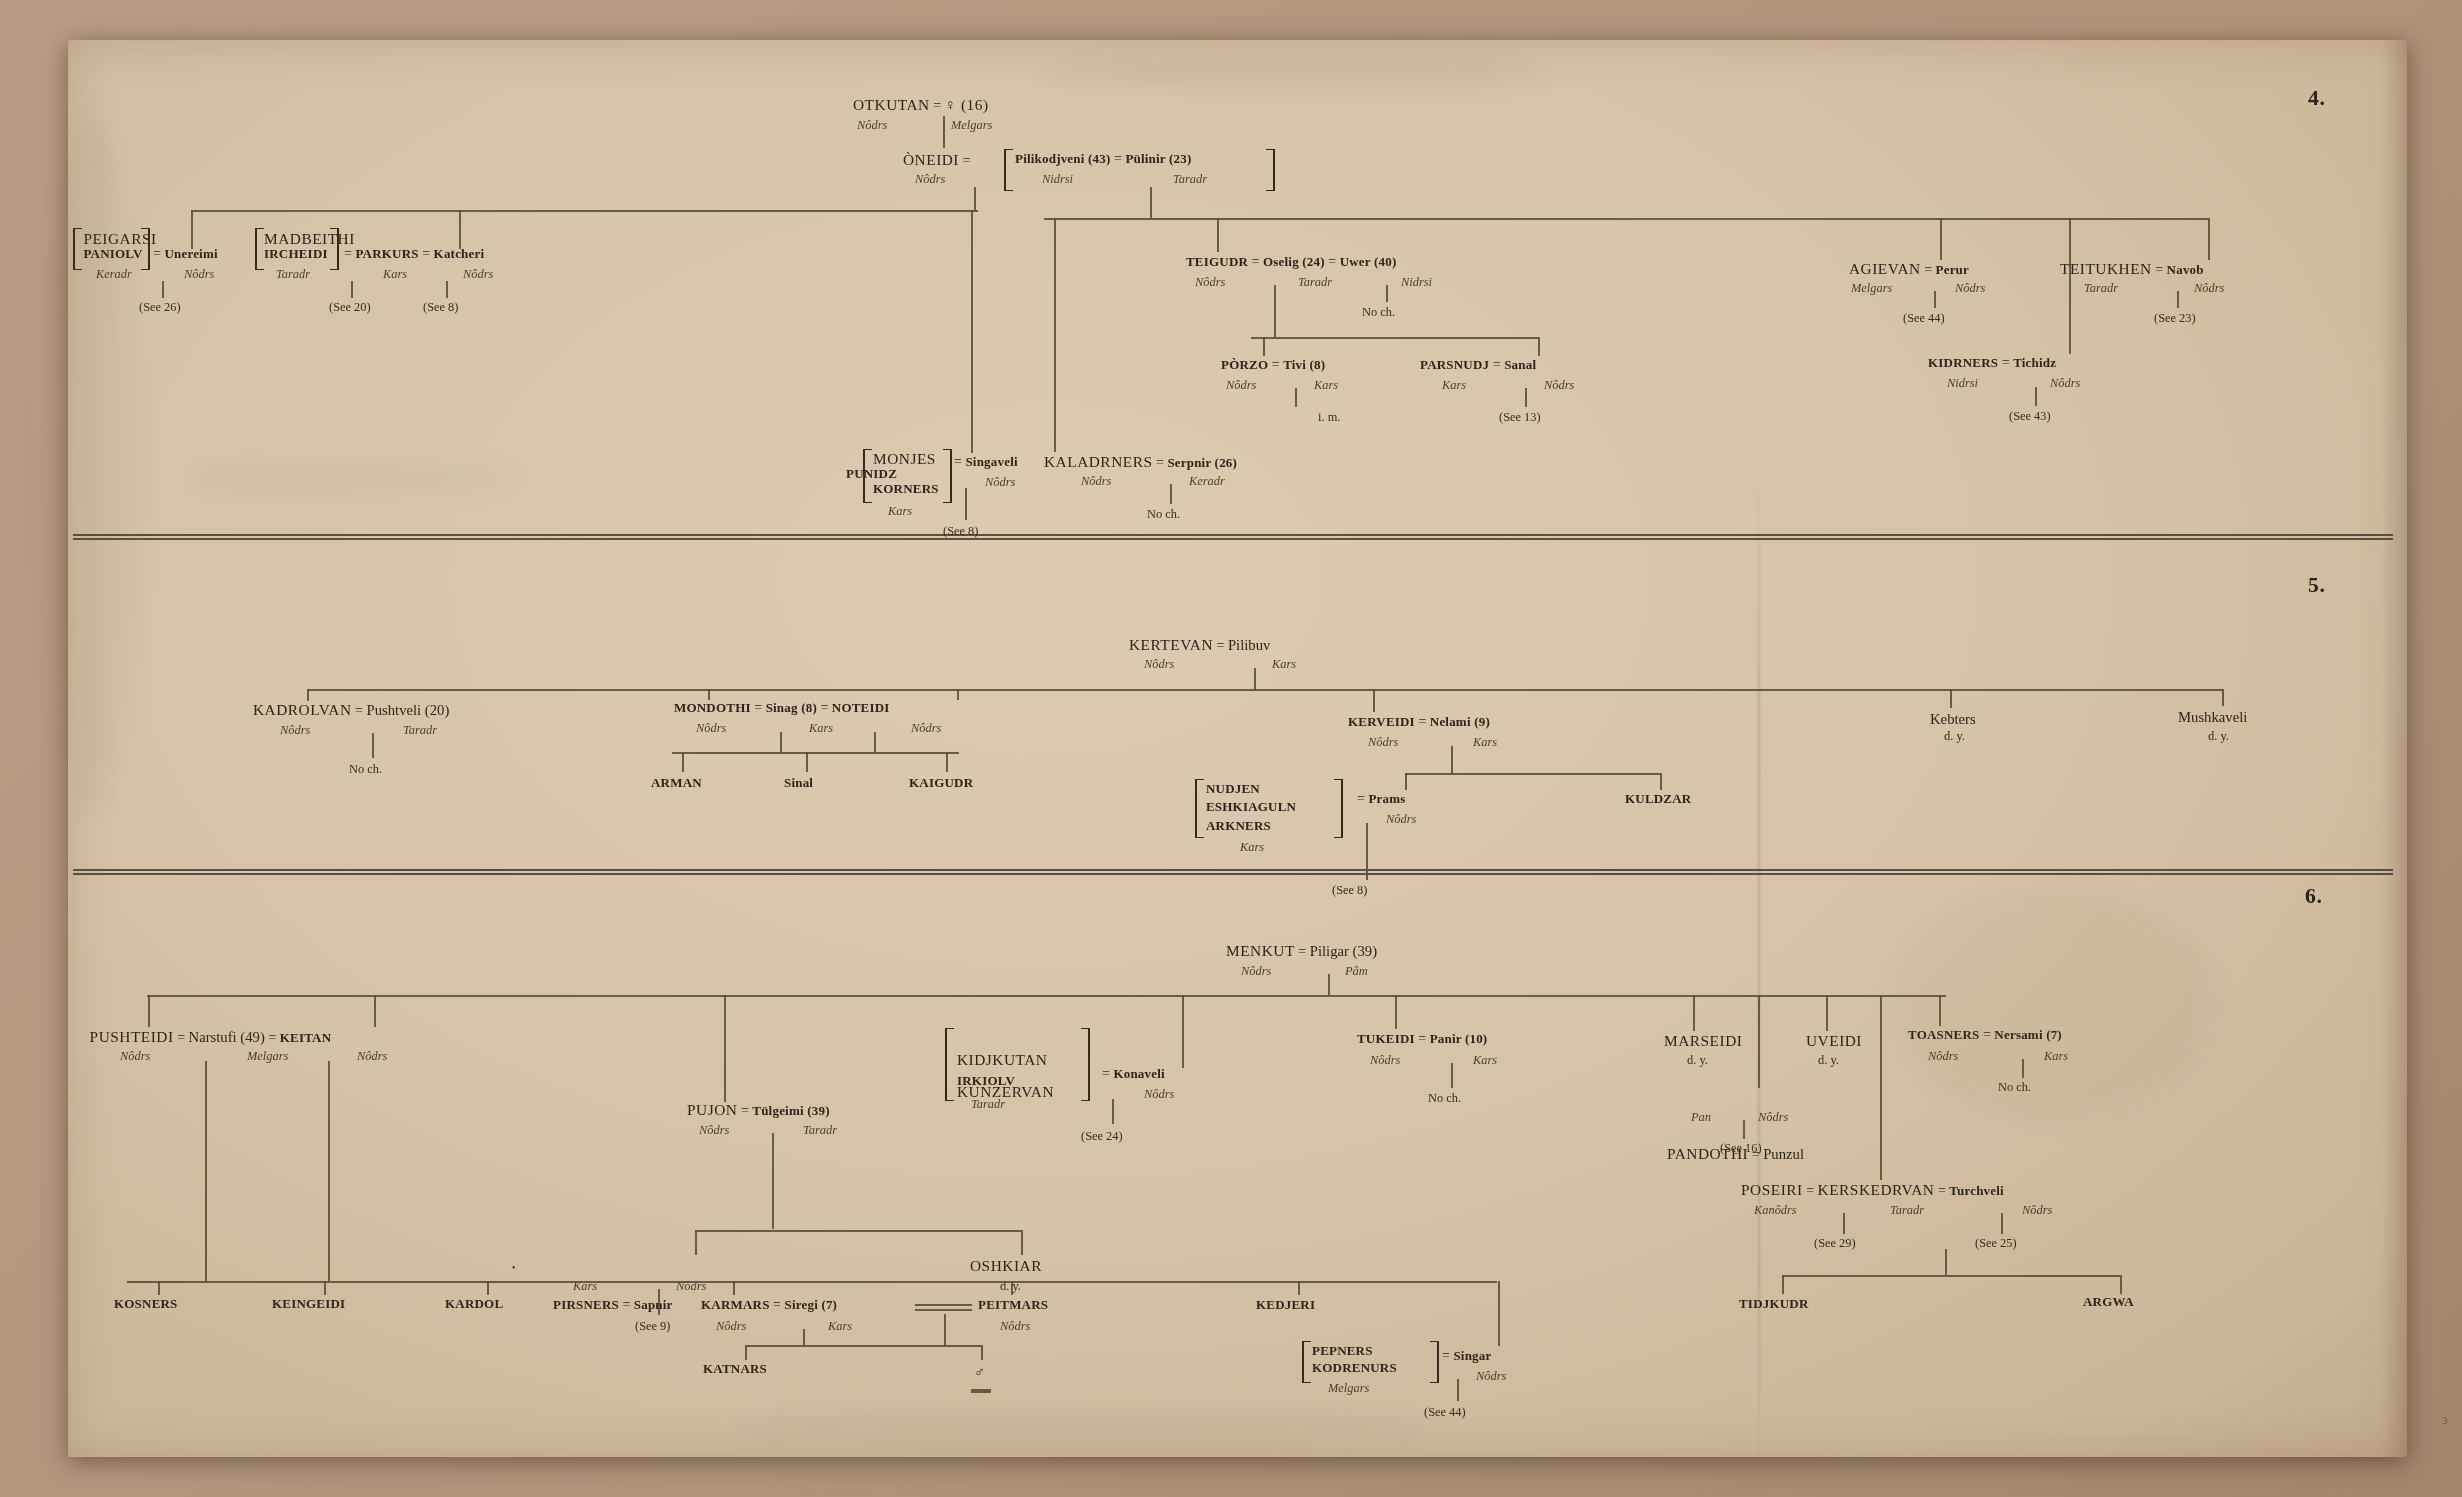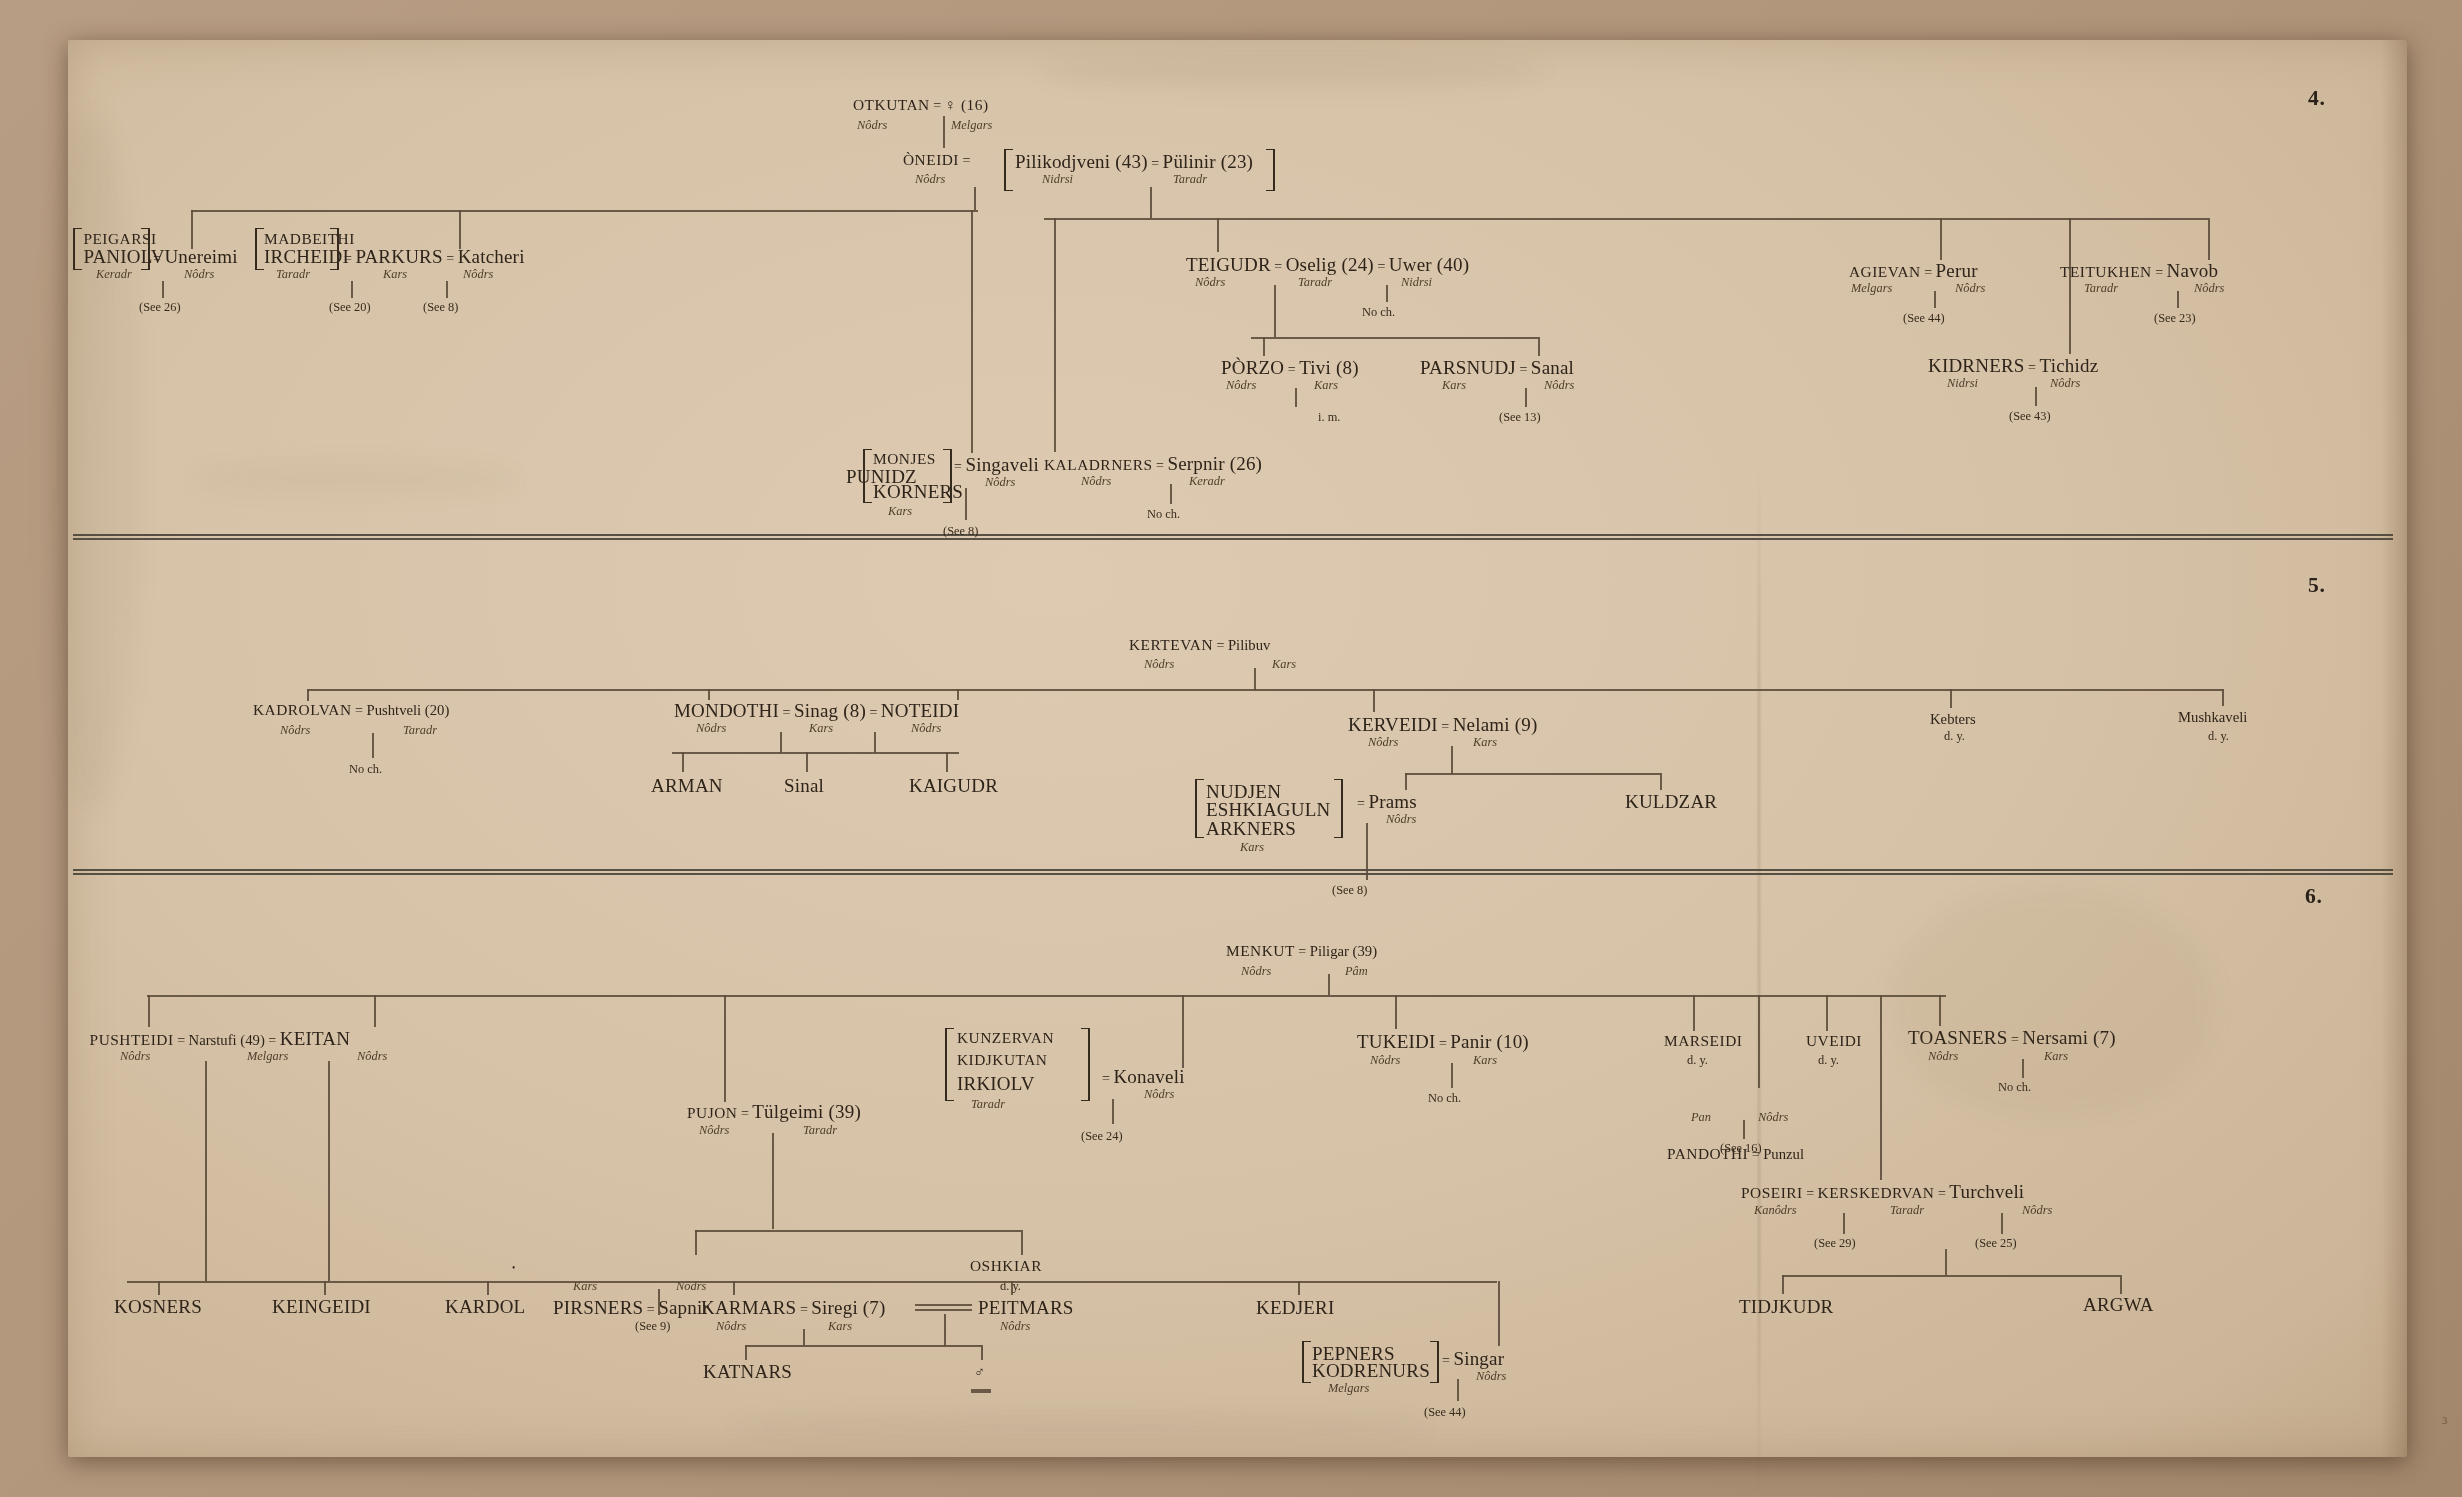--- a/index.html
+++ b/index.html
@@ -7,21 +7,21 @@
     font-family:"Liberation Serif","DejaVu Serif",serif;}
   #paper{position:absolute;left:68px;top:40px;width:2339px;height:1417px;
     background:radial-gradient(ellipse at 42% 38%, #ddcab1 0%, #d6c2a7 52%, #ccb598 88%, #c2aa8c 100%);
     box-shadow:0 4.6px 23px rgba(55,35,20,.5), inset 0 0 46px rgba(120,90,60,.25);
     border-radius:2.3px;}
   #paper:after{content:"";position:absolute;right:0;top:0;width:26px;height:100%;
     background:linear-gradient(90deg,rgba(100,75,50,0) 0%,rgba(100,75,50,.22) 100%);}
   .fold{position:absolute;width:2.3px;background:linear-gradient(180deg,rgba(110,85,60,0),rgba(110,85,60,.22) 20%,rgba(110,85,60,.22) 80%,rgba(110,85,60,0));filter:blur(0.8px);}
   .txt{position:absolute;white-space:nowrap;color:#2e241a;line-height:1.05;}
   .txt span{vertical-align:baseline;}
-  .nm{font-weight:400;font-size:19px;letter-spacing:0.2px;}
+  .nm{font-weight:700;font-size:13px;letter-spacing:0.2px;}
   .nc{font-weight:400;font-size:15.4px;letter-spacing:0.5px;}
   .nr{font-weight:400;font-size:14.7px;}
   .eq{font-weight:400;font-size:14px;}
   .cl{font-style:italic;font-size:12.4px;color:#43321f;opacity:.92;}
   .no{font-size:12.4px;color:#372b1d;}
   .sym{font-size:14.7px;}
   .bullet{font-size:9.3px;}
   .ln{position:absolute;background:#5b4b39;opacity:.88;}
   .ln.h{height:1.5px;}
   .ln.v{width:1.5px;}
@@ -215,21 +215,21 @@
     <div class="txt" style="left: 485px; top: 1218px; margin-top: 40px;"><span class="nm">PIRSNERS</span><span class="eq"> = </span><span class="nm">Sapnir</span></div>
     <div class="txt" style="left: 505px; top: 1240px;"><span class="cl">Kars</span></div>
     <div class="txt" style="left: 608px; top: 1240px;"><span class="cl">Nôdrs</span></div>
     <div class="ln v" style="left: 590px; top: 1249px; height: 26px;"></div>
     <div class="txt" style="left: 567px; top: 1280px;"><span class="no">(See 9)</span></div>
     <div class="txt" style="left: 444px; top: 1221px;"><span class="bullet">•</span></div>
     <div class="txt" style="left: 902px; top: 1218px;"><span class="nc">OSHKIAR</span></div>
     <div class="txt" style="left: 932px; top: 1240px;"><span class="no">d. y.</span></div>
     <div class="ln v" style="left: 1114px; top: 955px; height: 73px;"></div>
     <div class="brk bl" style="left: 877px; top: 988px; height: 71px;"></div>
-    <div class="txt" style="left: 889px; top: 990px;"><span class="nc">KUNZERVAN</span></div>
+    <div class="txt" style="left: 889px; top: 1044px;"><span class="nc">KUNZERVAN</span></div>
     <div class="txt" style="left: 889px; top: 1012px;"><span class="nc">KIDJKUTAN</span></div>
     <div class="txt" style="left: 889px; top: 1034px;"><span class="nm">IRKIOLV</span></div>
     <div class="brk br" style="left: 1013px; top: 988px; height: 71px;"></div>
     <div class="txt" style="left: 903px; top: 1058px;"><span class="cl">Taradr</span></div>
     <div class="txt" style="left: 1034px; top: 1027px;"><span class="eq">= </span><span class="nm">Konaveli</span></div>
     <div class="txt" style="left: 1076px; top: 1048px;"><span class="cl">Nôdrs</span></div>
     <div class="ln v" style="left: 1044px; top: 1059px; height: 25px;"></div>
     <div class="txt" style="left: 1013px; top: 1090px;"><span class="no">(See 24)</span></div>
     <div class="ln v" style="left: 1327px; top: 955px; height: 34px;"></div>
     <div class="txt" style="left: 1289px; top: 992px;"><span class="nm">TUKEIDI</span><span class="eq"> = </span><span class="nm">Panir (10)</span></div>

